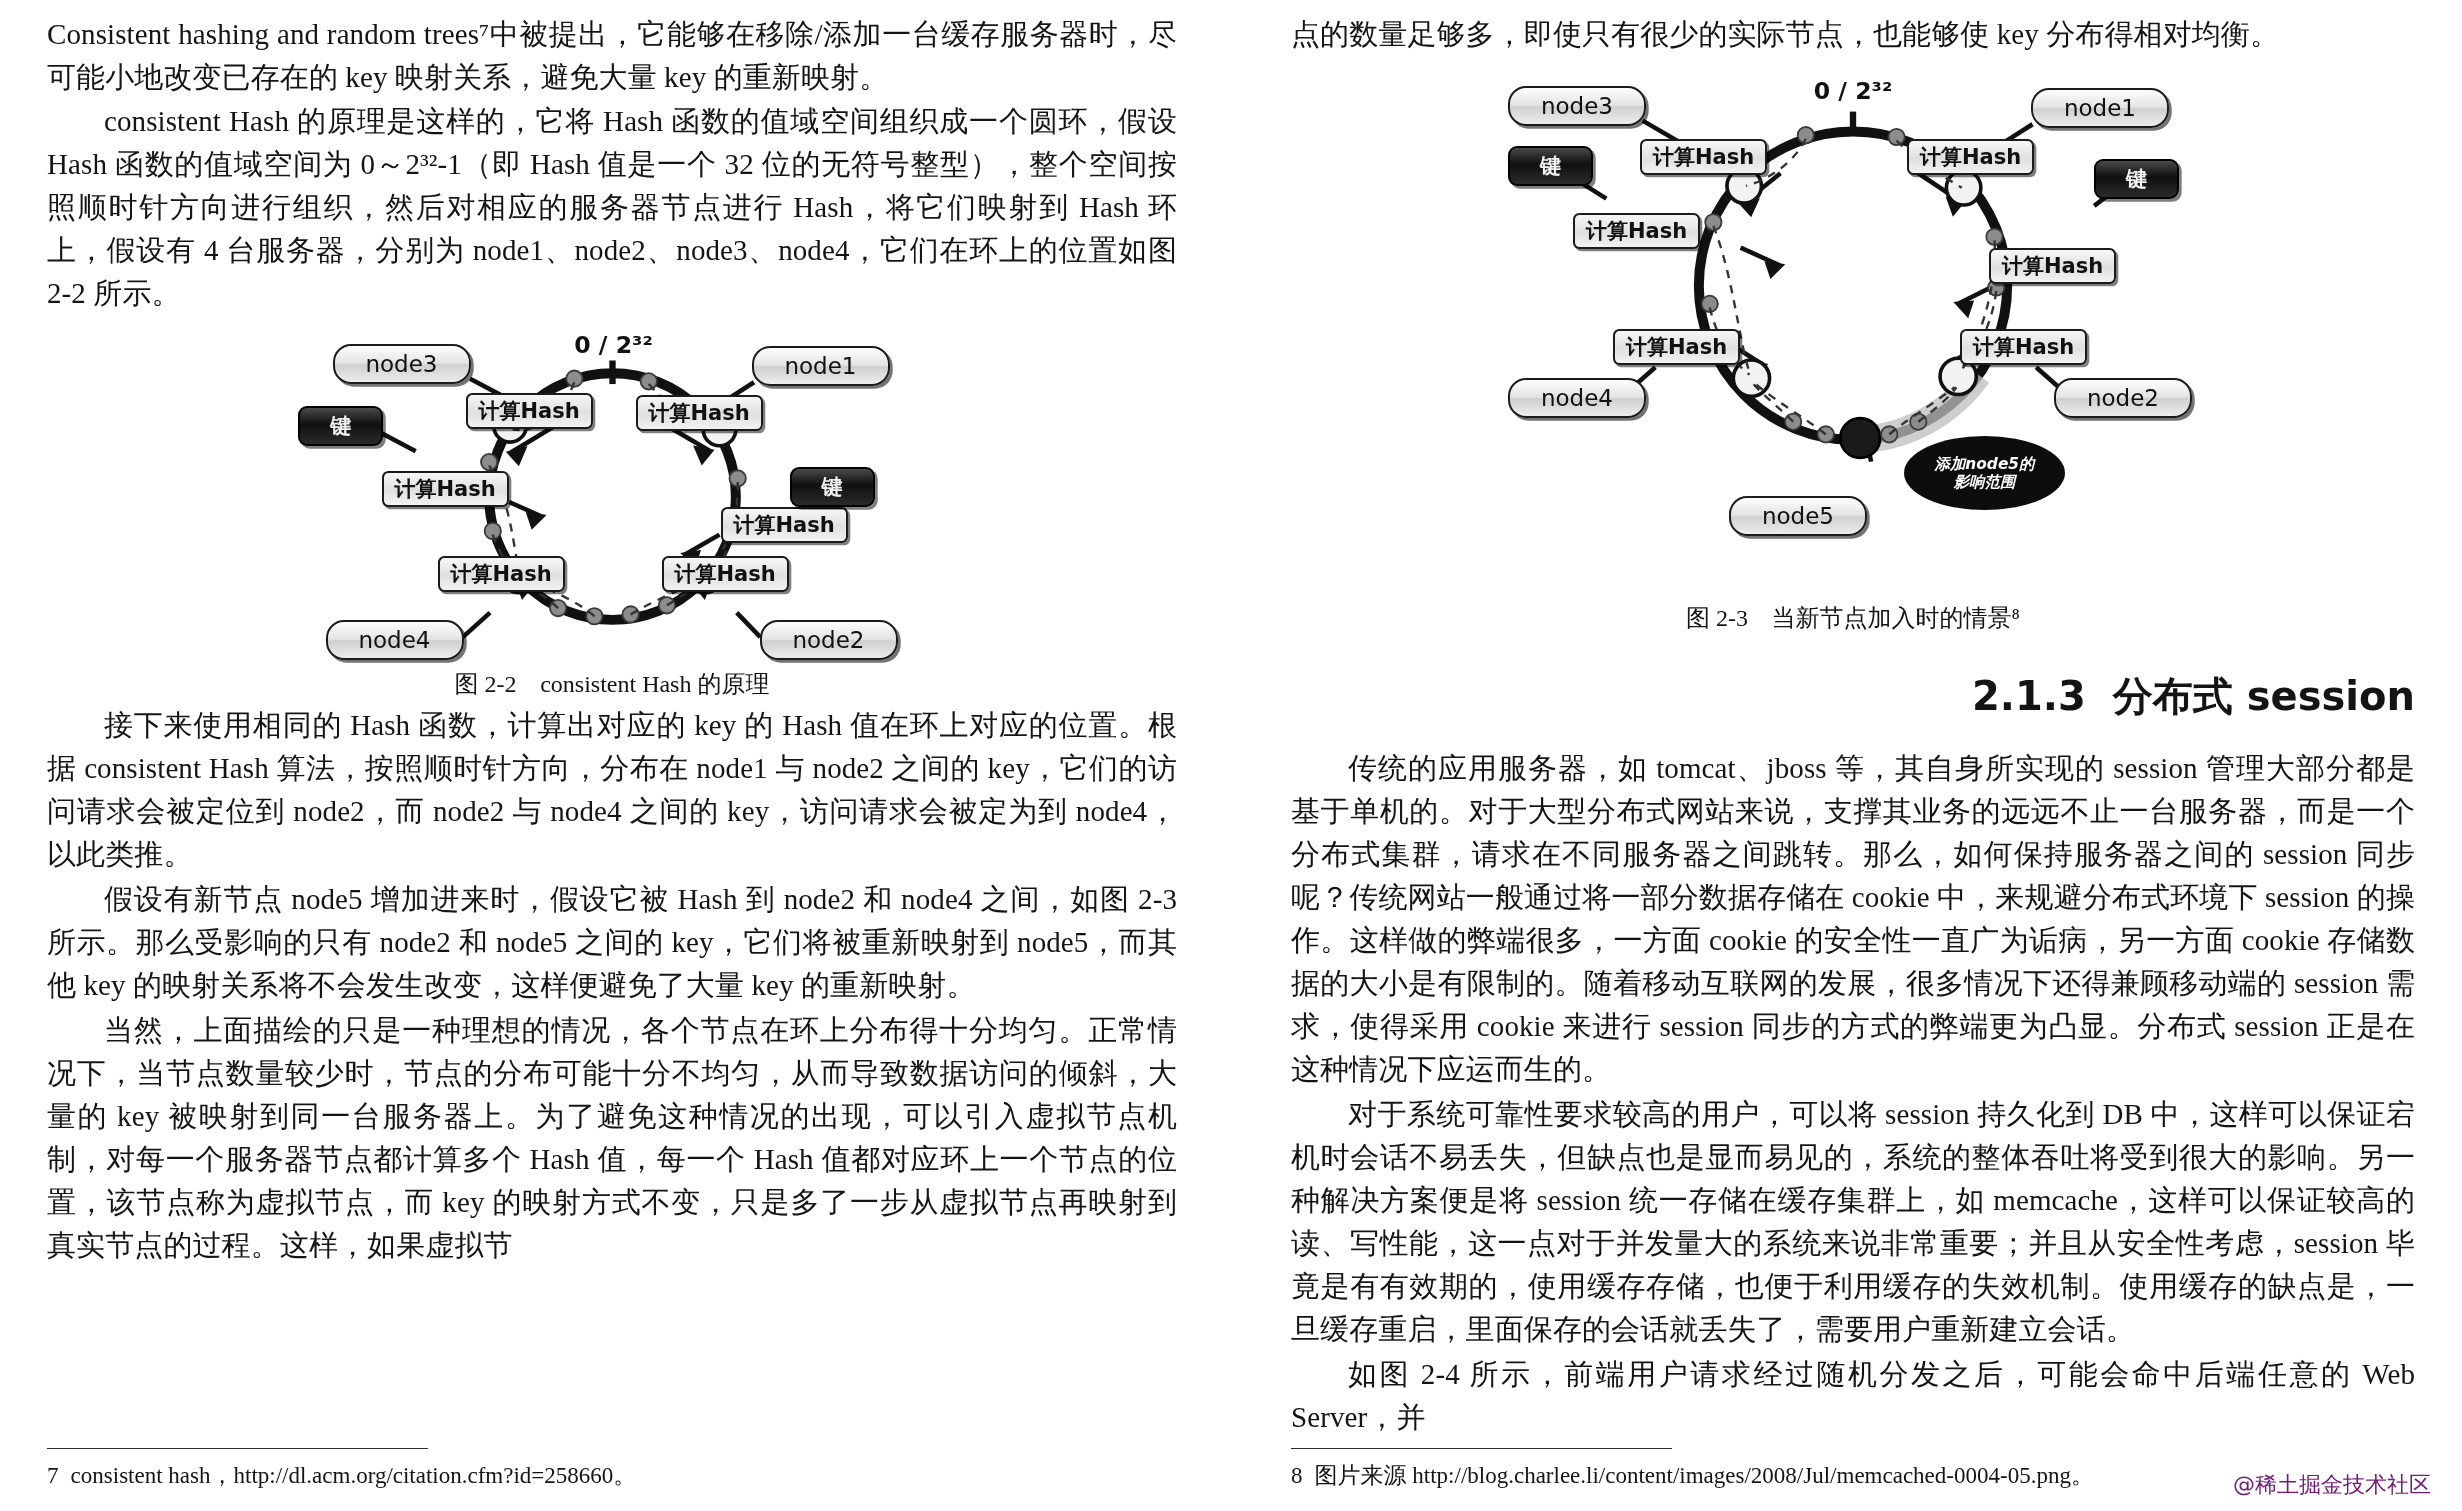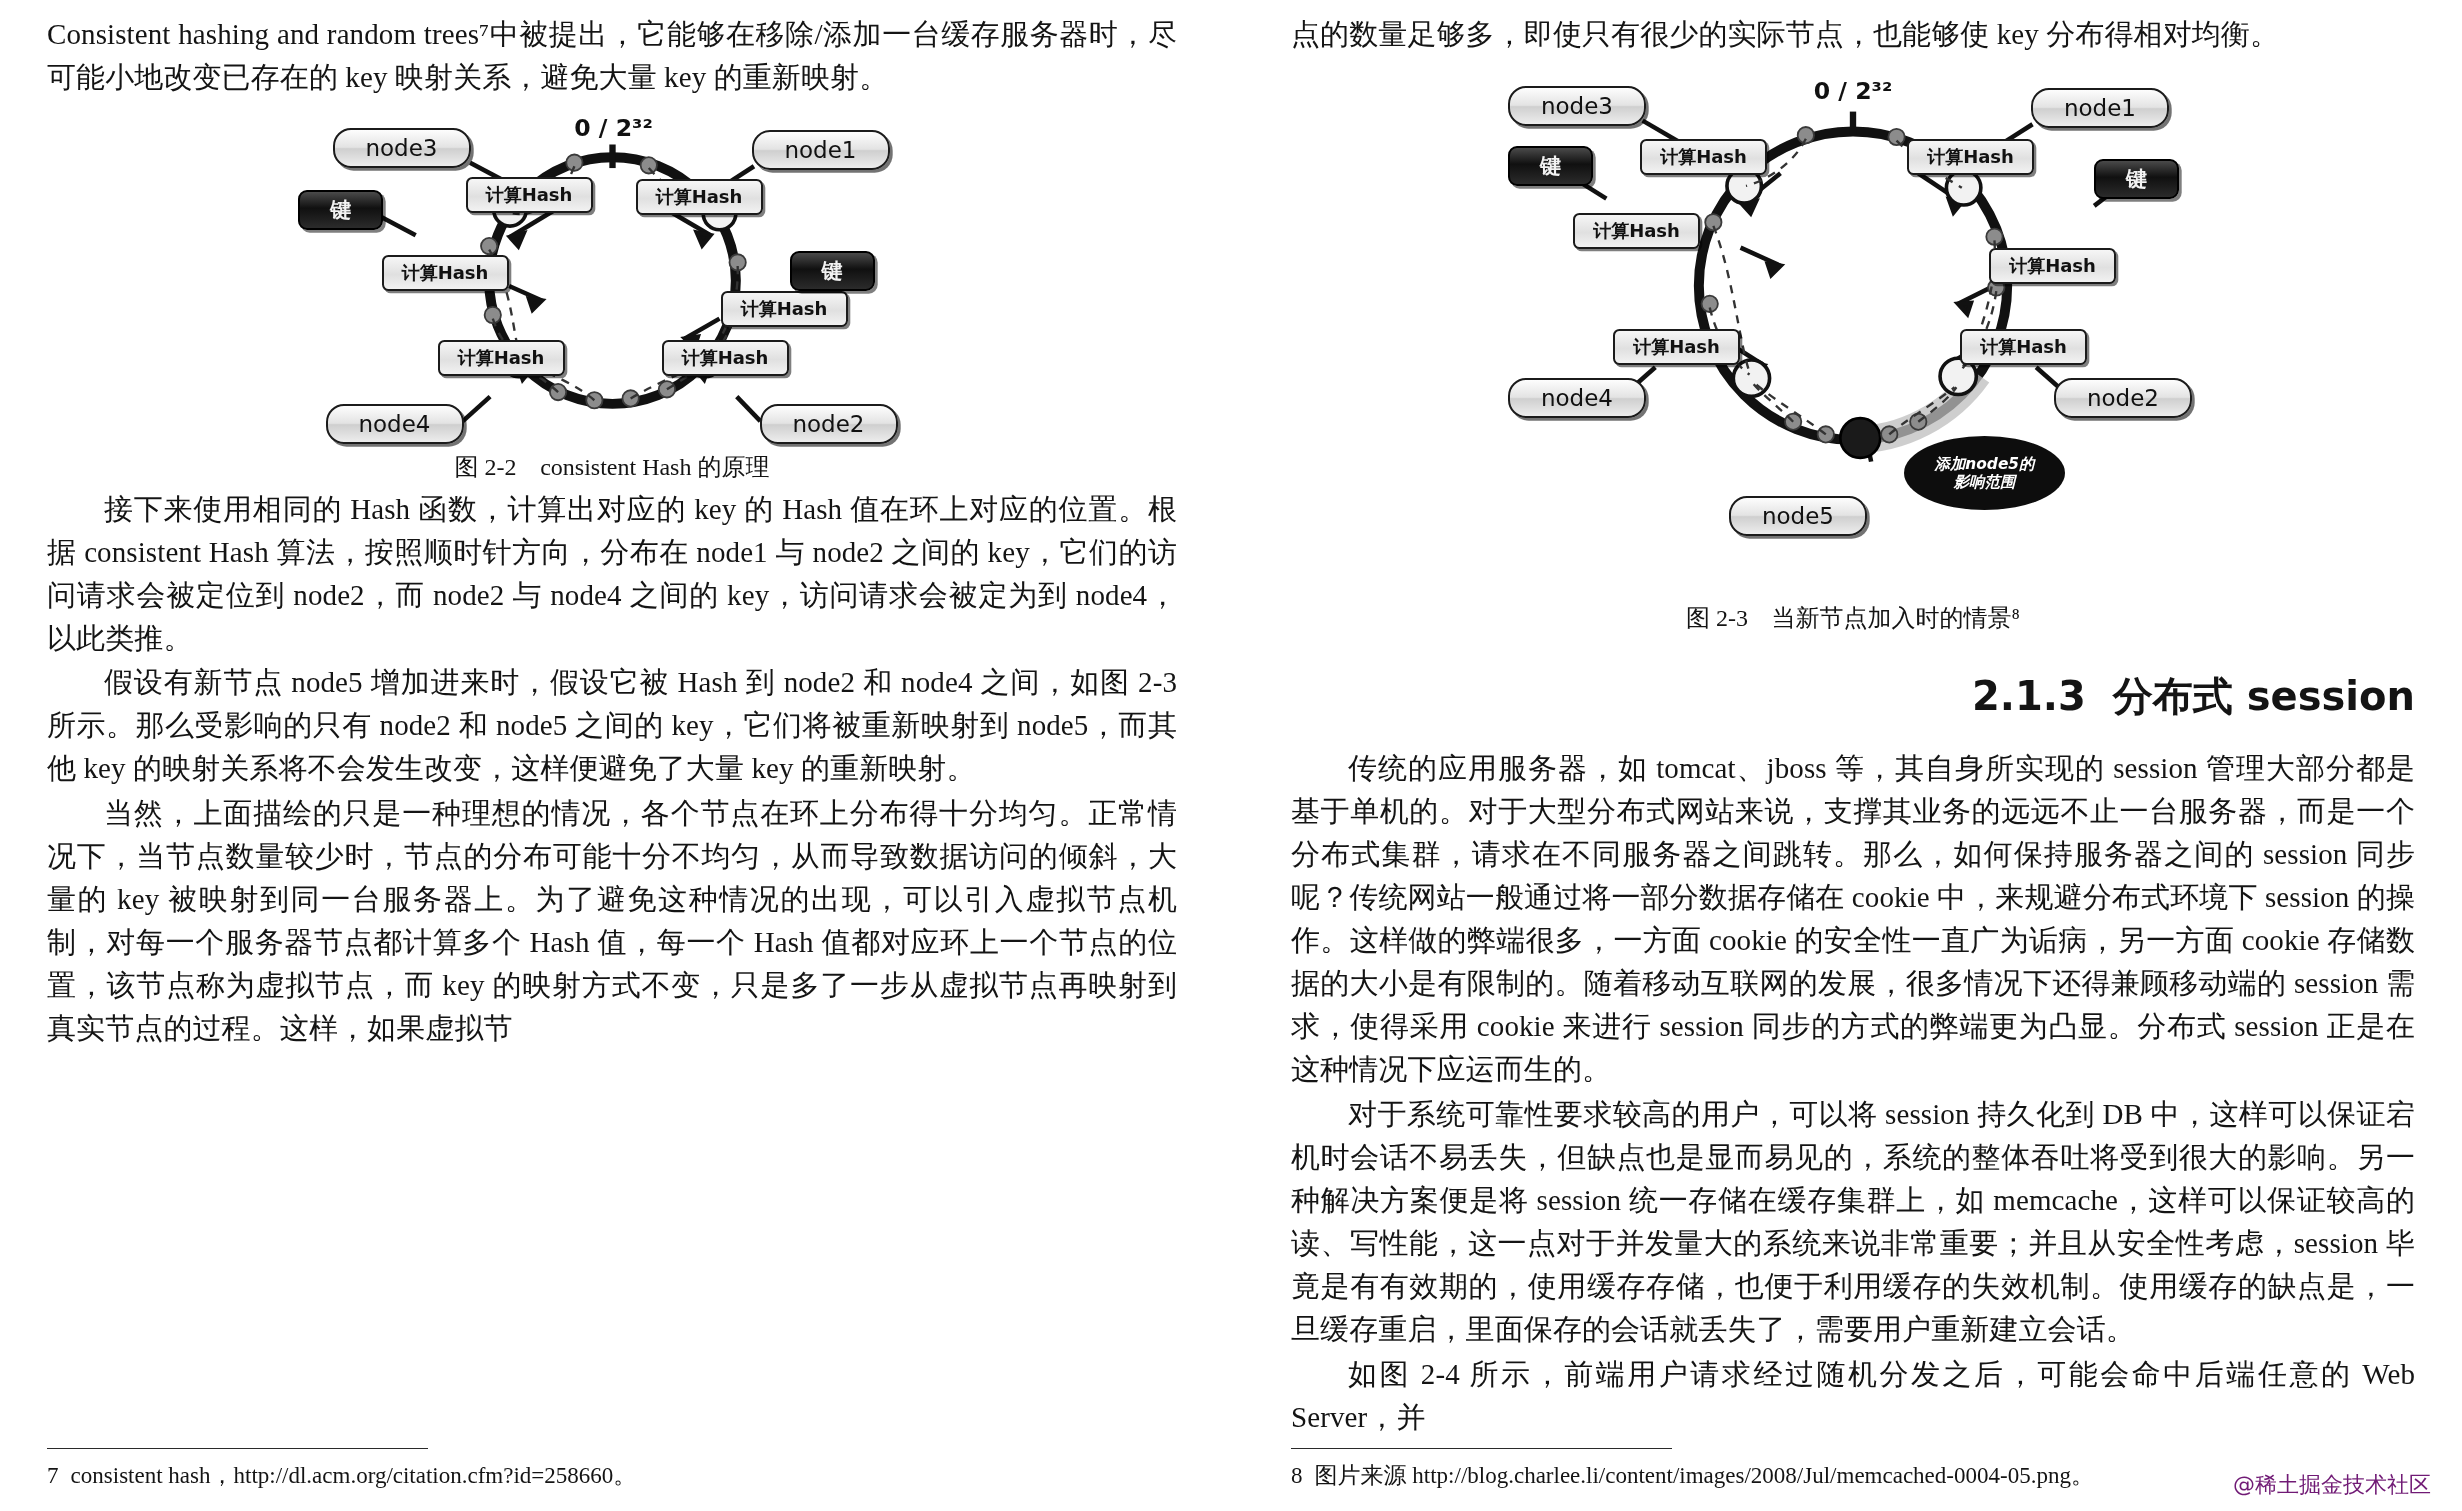--- a/index.html
+++ b/index.html
@@ -108,21 +108,21 @@
     box-shadow: 2.7px 2.7px 0 rgba(0,0,0,0.55);
     font-size: 23px;
     color: #111;
     font-weight: 400;
   }
   .hash-box {
     background: linear-gradient(180deg,#f6f6f6 0%,#e0e0e0 55%,#f2f2f2 100%);
     border: 2px solid #1b1b1b;
     border-radius: 6.4px;
     box-shadow: 2.3px 2.3px 0 rgba(0,0,0,0.5);
-    font-size: 18px;
+    font-size: 21px;
     color: #111;
     font-weight: 600;
   }
   .key-box {
     background: linear-gradient(180deg,#4a4a4a 0%,#101010 45%,#2b2b2b 100%);
     border: 2px solid #000;
     border-radius: 9px;
     box-shadow: 2.7px 2.7px 0 rgba(0,0,0,0.5);
     font-size: 21px;
     color: #f2f2f2;
@@ -149,20 +149,21 @@
   }
 </style>
 </head>
 <body>
 
 <div class="page">
 
   <div class="col col-left">
 
     <p class="body">Consistent hashing and random trees⁷中被提出，它能够在移除/添加一台缓存服务器时，尽可能小地改变已存在的 key 映射关系，避免大量 key 的重新映射。</p>
+    <p class="body indent">consistent Hash 的原理是这样的，它将 Hash 函数的值域空间组织成一个圆环，假设 Hash 函数的值域空间为 0～2³²-1（即 Hash 值是一个 32 位的无符号整型），整个空间按照顺时针方向进行组织，然后对相应的服务器节点进行 Hash，将它们映射到 Hash 环上，假设有 4 台服务器，分别为 node1、node2、node3、node4，它们在环上的位置如图 2-2 所示。</p>
 
     <div class="diagram" style="width:653px;height:336px;">
       <svg width="653" height="336" viewBox="0 0 720 370">
 
         <circle cx="360" cy="190" r="136" fill="none" stroke="#111" stroke-width="11"></circle>
 
         <line x1="360" y1="40" x2="360" y2="66" stroke="#111" stroke-width="7"></line>
 
         <path d="M203,60 L248,84" stroke="#111" stroke-width="5" fill="none"></path>
         <path d="M516,64 L482,86" stroke="#111" stroke-width="5" fill="none"></path>

